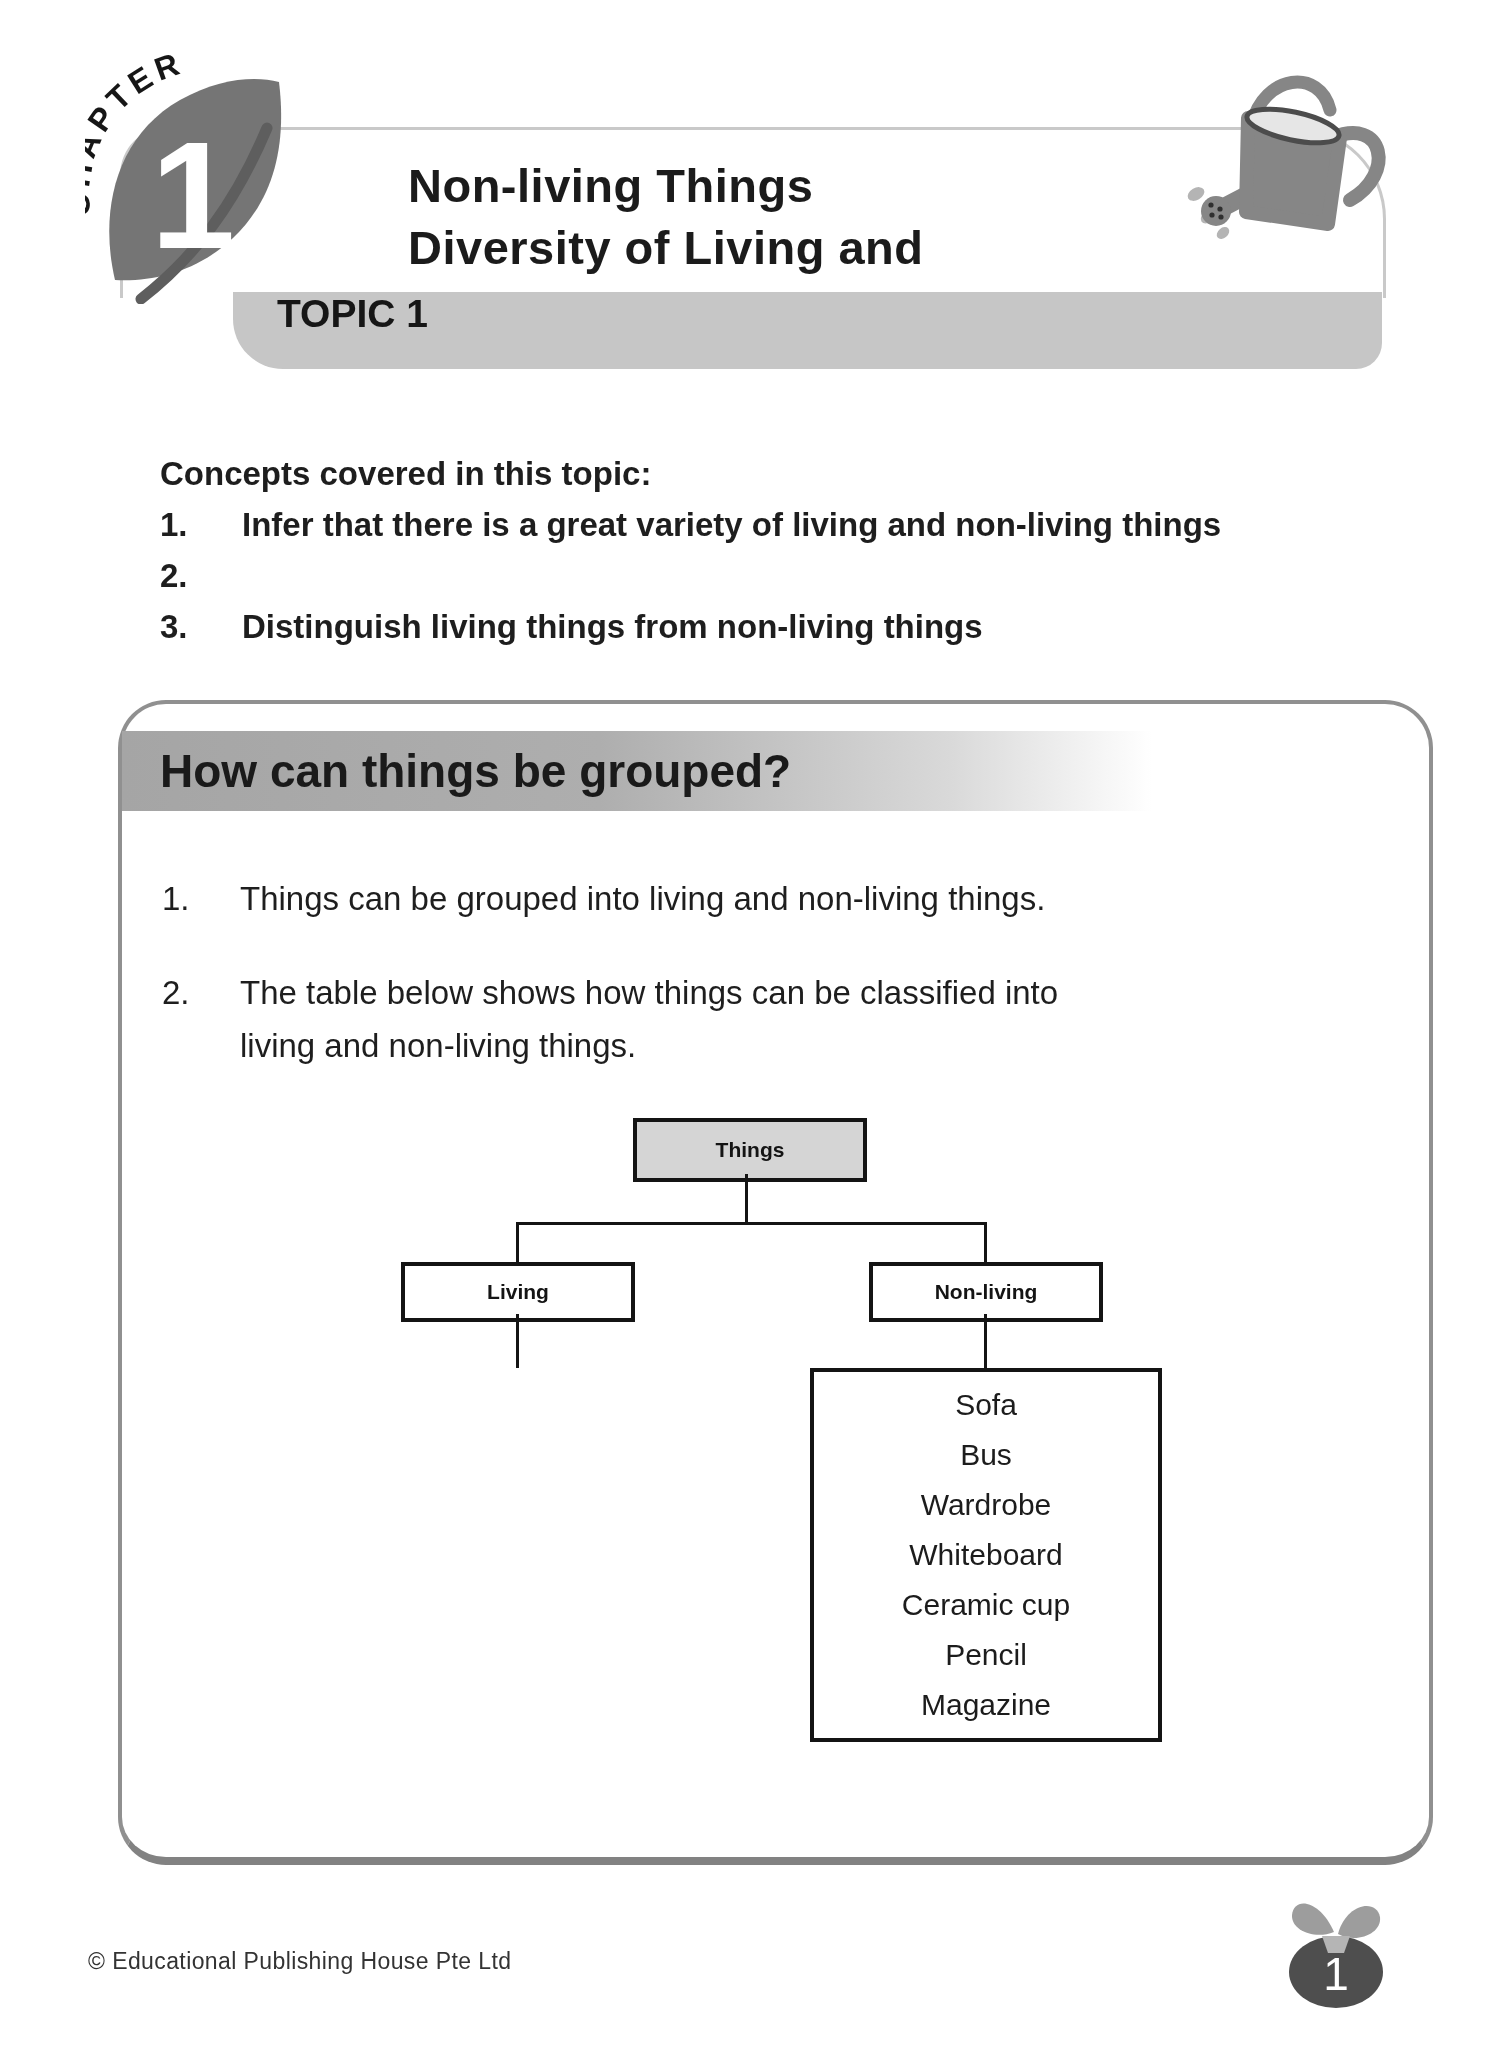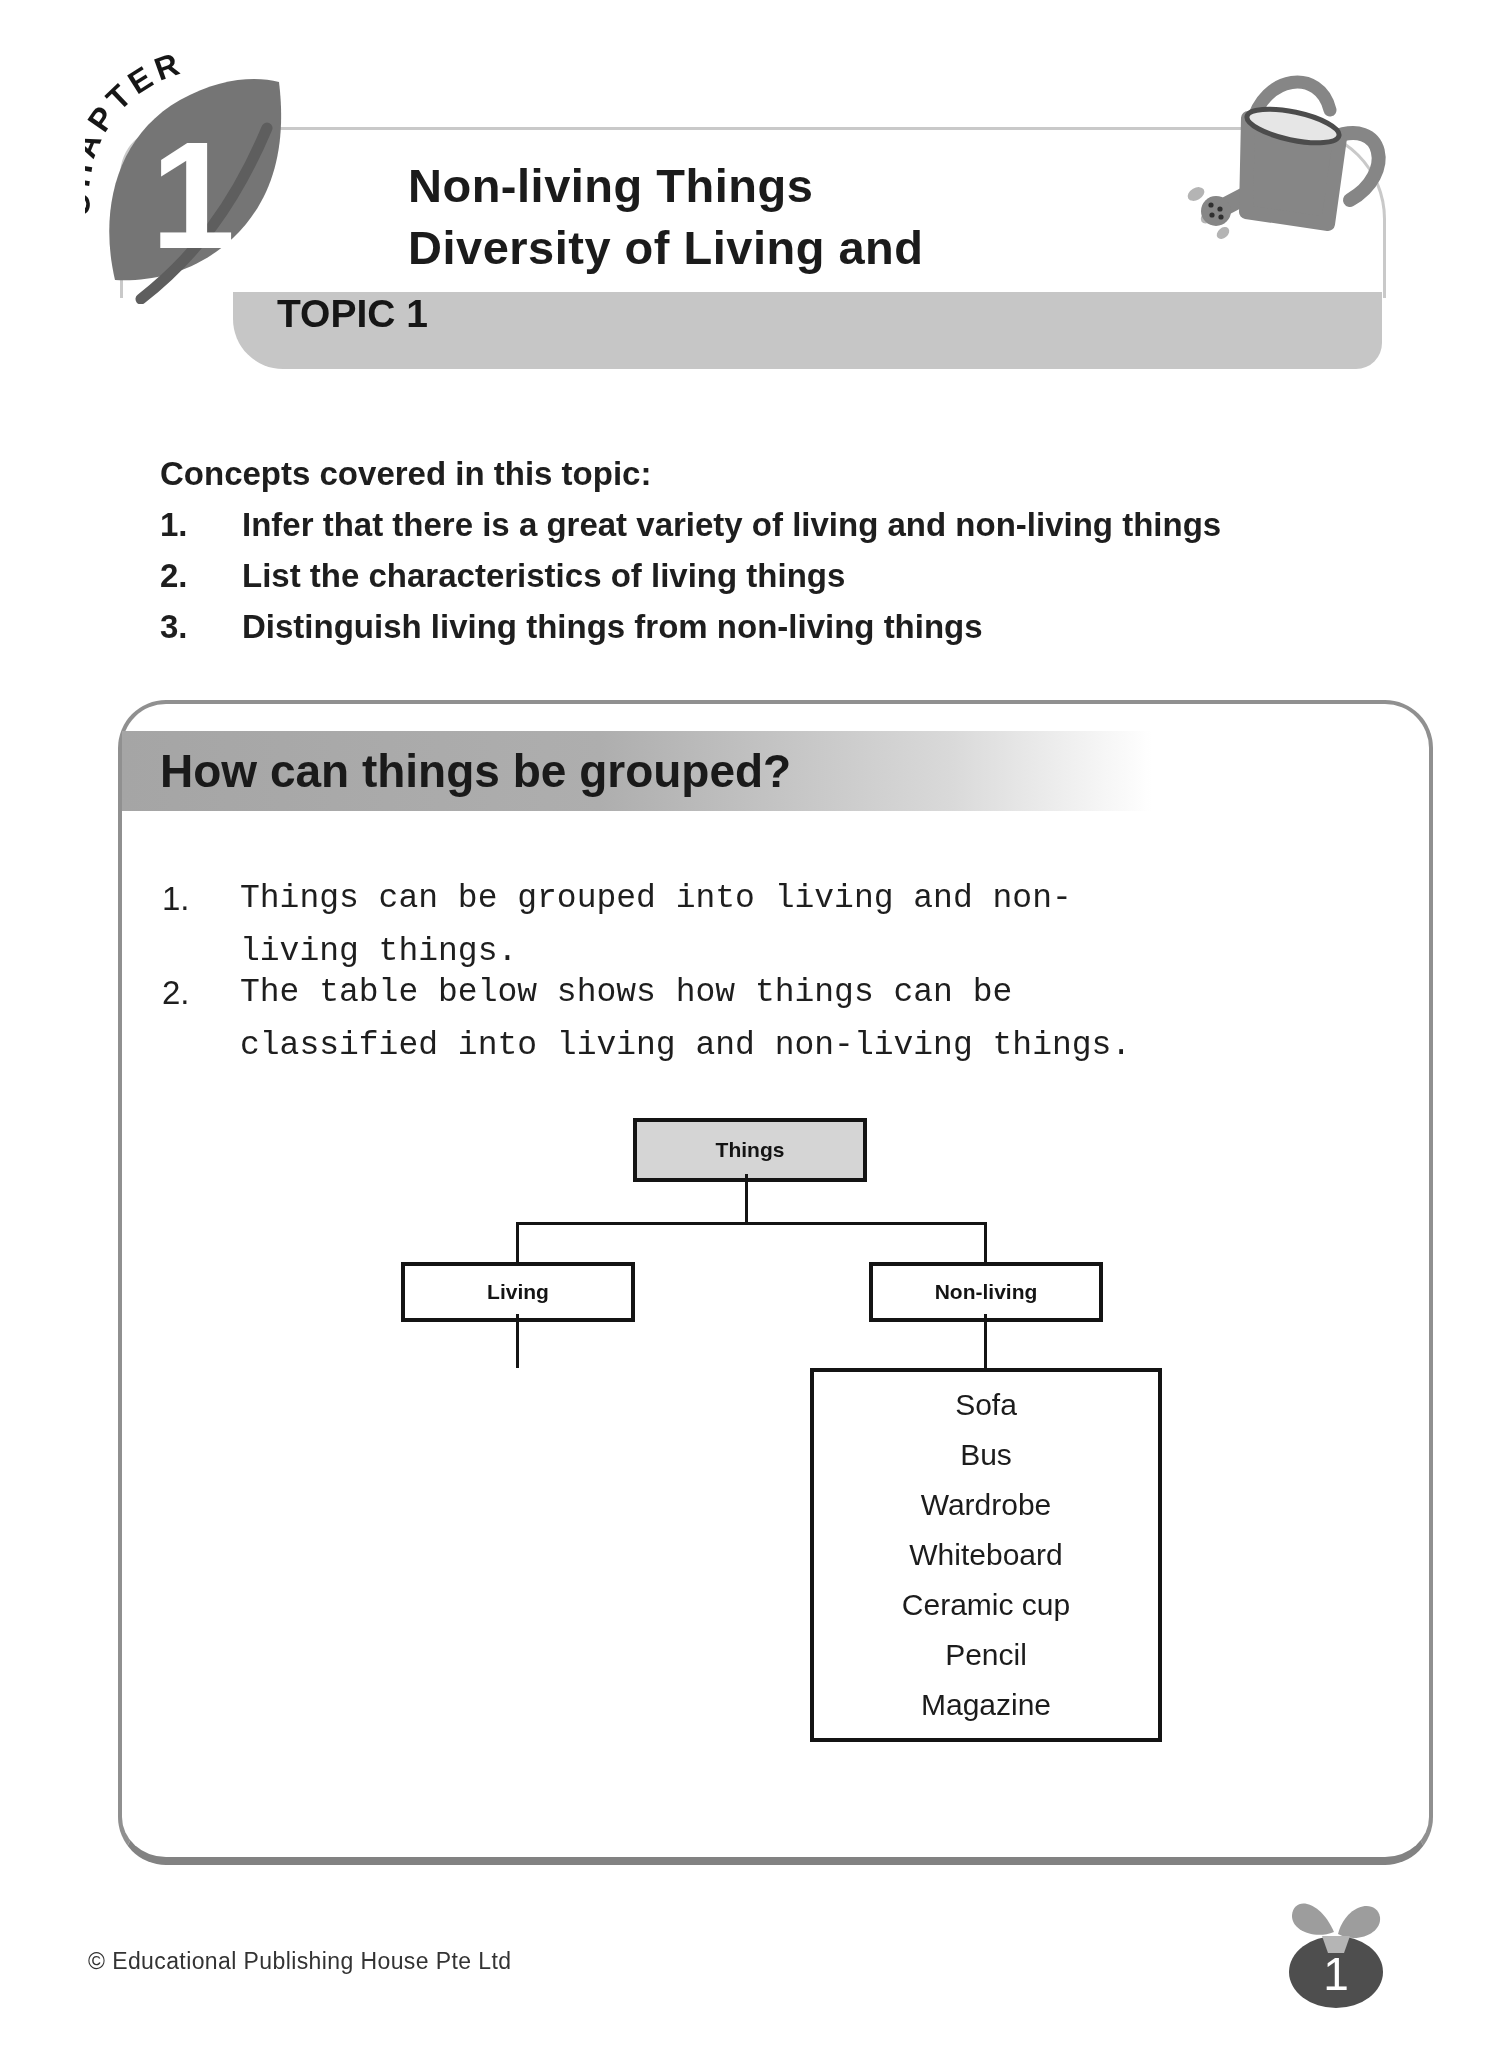--- a/index.html
+++ b/index.html
@@ -38,21 +38,21 @@
     background:#ffffff;
   }
   .section-bar {
     position:absolute; left:122px; top:731px; width:1062px; height:80px;
     background:linear-gradient(90deg,#a5a5a5 0%,#aeaeae 45%,#d9d9d9 78%,#ffffff 97%);
     display:flex; align-items:center;
   }
   .section-heading { font-size:46px; font-weight:bold; color:#1a1a1a; margin-left:38px; }
   .point { position:absolute; left:162px; display:flex; font-size:33px; line-height:53px; }
   .p-num { width:78px; flex:none; }
-  .p-text { width:900px;font-family:Liberation Mono, monospace; }
+  .p-text { width:900px; }
   .point1 { top:872px; }
   .point2 { top:966px; }
   
   .node {
     position:absolute; border:4px solid #141414; background:#ffffff;
     display:flex; align-items:center; justify-content:center;
     font-size:21px; font-weight:bold; color:#141414;
   }
   .node-root { left:633px; top:1118px; width:226px; height:56px; background:#d5d5d5; }
   .node-living { left:401px; top:1262px; width:226px; height:52px; }
@@ -117,21 +117,20 @@
   </svg>
 
   <div class="concepts">
     <div class="concepts-heading">Concepts covered in this topic:</div>
     <div class="c-row">
       <span class="c-num">1.</span>
       <span>Infer that there is a great variety of living and non-living things</span>
     </div>
     <div class="c-row">
       <span class="c-num">2.</span>
-      <span>List the characteristics of living things</span>
     </div>
     <div class="c-row">
       <span class="c-num">3.</span>
       <span>Distinguish living things from non-living things</span>
     </div>
   </div>
 
   <div class="main-box"></div>
 
   <div class="section-bar">

